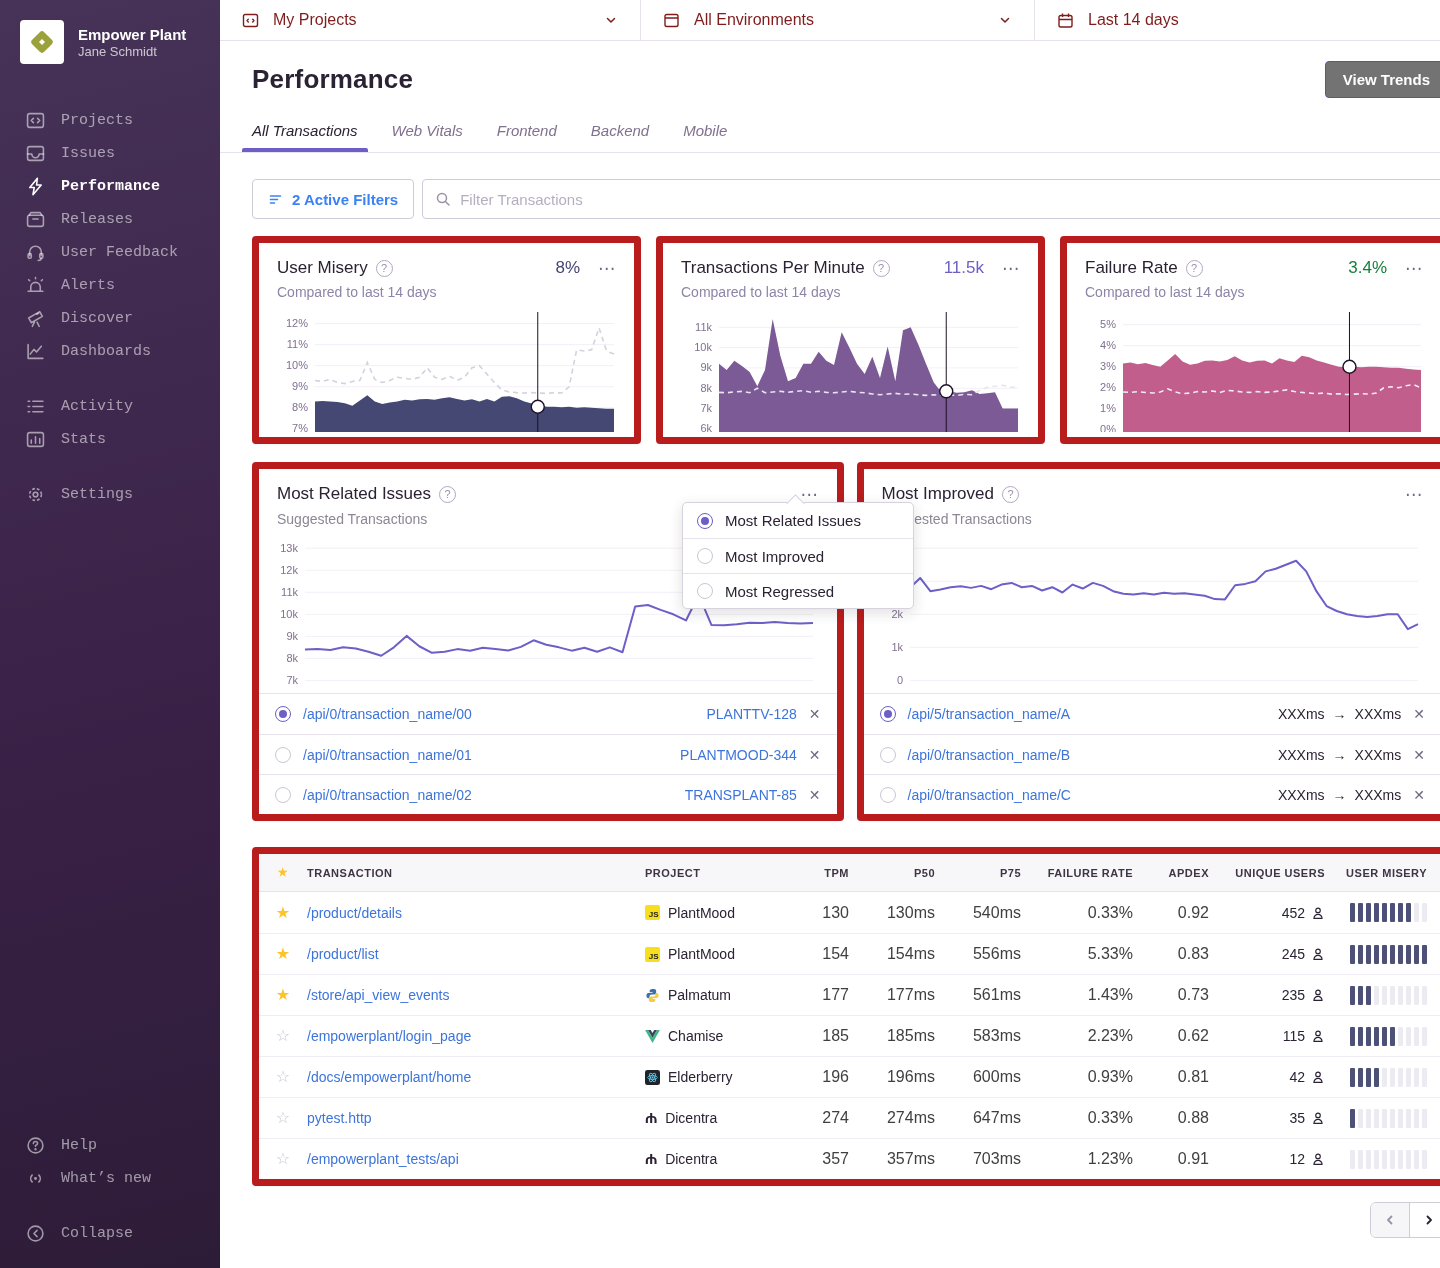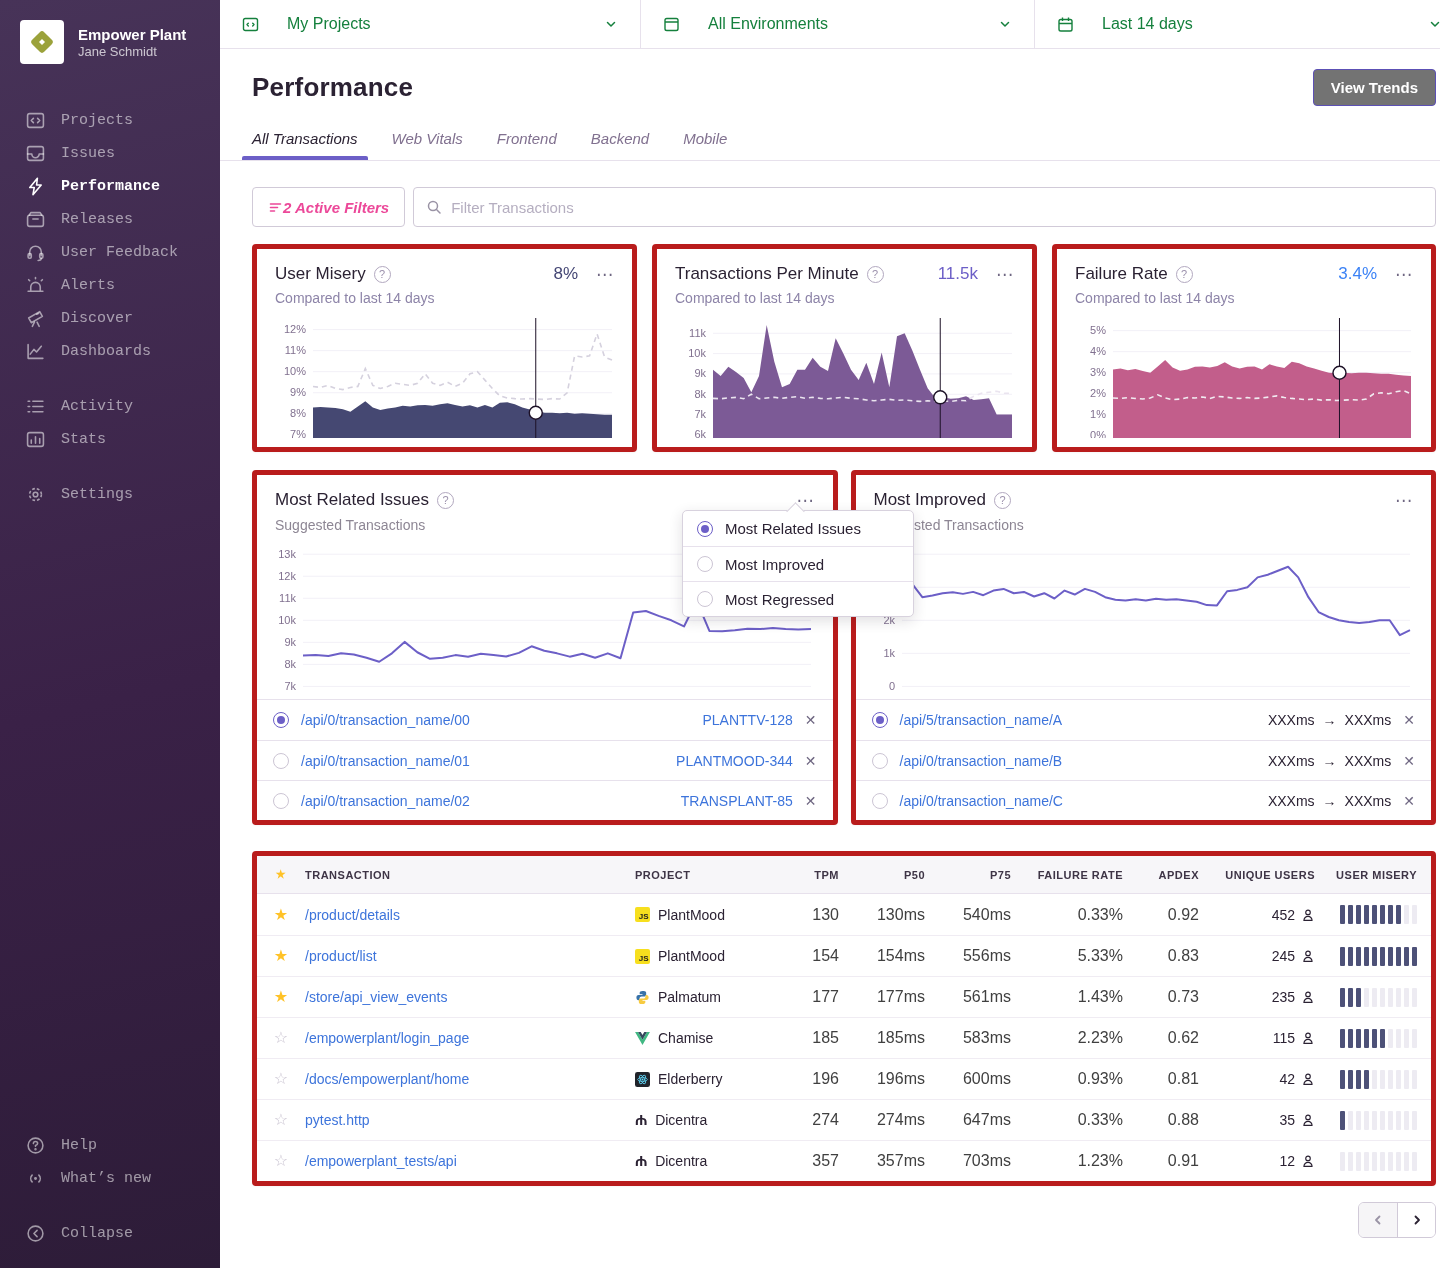--- a/index.html
+++ b/index.html
@@ -24,21 +24,21 @@
   .nav { display:flex; flex-direction:column; }
   .nav-item { display:flex; align-items:center; gap:16px; padding:7px 26px; font-size:15px; cursor:pointer;font-family:Liberation Mono, monospace; }
   .nav-item .ni { width:19px; height:19px; flex:0 0 19px; }
   .nav-item.active { color:#fff; font-weight:bold; }
   .nav-gap { height:22px; }
   .sb-footer { margin-top:auto; }
 
   
   .main { flex:1; display:flex; flex-direction:column; background:#fff; }
   .topbar { height:60px; border-bottom:1px solid #E7E1EC; display:flex; align-items:stretch; }
-  .picker { display:flex; align-items:center; gap:28px; padding:0 22px; cursor:pointer; font-size:16px; color:#15803d; }
+  .picker { display:flex; align-items:center; gap:14px; padding:0 22px; cursor:pointer; font-size:16px; color:#7f1d1d; }
   .picker + .picker { border-left:1px solid #E7E1EC; }
   .picker .grow { flex:1; }
   .p1 { flex:0 0 420px; } .p2 { flex:0 0 394px; } .p3 { flex:1; }
 
   .content { flex:1; padding:0 28px 0 32px; background:#fff; }
 
   .title-row { display:flex; align-items:center; margin-top:20px; }
   .page-title { font-size:26px; font-weight:bold; color:#2B2233; letter-spacing:.2px; }
   .btn-primary {
     margin-left:auto; background:#737373; color:#fff; font-size:15px; font-weight:bold;
@@ -46,32 +46,31 @@
     font-family:"Liberation Sans",sans-serif;
   }
   .tabs { display:flex; gap:34px; margin-top:24px; position:relative; }
   .tab { font-size:15px; color:#80708F; padding-bottom:13px; cursor:pointer; position:relative;font-style:italic; }
   .tab.active { color:#2B2233; }
   .tab.active::after { content:''; position:absolute; left:-10px; right:-10px; bottom:0; height:4px; background:#6C5FC7; border-radius:2px 2px 0 0; }
   .tabs-border { height:1px; background:#E7E1EC; margin:0 -28px 0 -32px; }
 
   .filter-row { display:flex; gap:8px; margin-top:26px; }
   .btn-filter {
-    display:flex; align-items:center; background:#fff; border:1px solid #D1CAD8; border-radius:4px;
-    padding:0 15px; height:40px; font-size:15px; font-weight:bold; color:#ec4899; cursor:pointer;
+    display:flex; align-items:center; gap:9px; background:#fff; border:1px solid #D1CAD8; border-radius:4px;
+    padding:0 15px; height:40px; font-size:15px; font-weight:bold; color:#3b82f6; cursor:pointer;
     font-family:"Liberation Sans",sans-serif;
-    font-style:italic;
   }
   .search-box { flex:1; display:flex; align-items:center; gap:9px; border:1px solid #D1CAD8; border-radius:4px; height:40px; padding:0 12px; background:#fff; }
   .search-box input { border:none; outline:none; flex:1; font-size:15px; color:#2B2233; font-family:"Liberation Sans",sans-serif; }
   .search-box input::placeholder { color:#B5AEC0; }
 
   
   .mini-row { display:flex; gap:15px; margin-top:17px; }
-  .card { background:#fff; border:5px solid #b91c1c; border-radius:4px; box-shadow:0 1px 2px rgba(43,34,51,.04); }
+  .card { background:#fff; border:7px solid #b91c1c; border-radius:4px; box-shadow:0 1px 2px rgba(43,34,51,.04); }
   .mini-card { flex:1; height:208px; padding:15px 18px 10px; }
   .card-head { display:flex; align-items:center; gap:8px; }
   .card-title { font-size:17px; color:#2B2233; }
   .help-icon { width:17px; height:17px; border:1px solid #B2A8BF; border-radius:50%; color:#9C91AC; font-size:11px; display:flex; align-items:center; justify-content:center; cursor:pointer; }
   .card-value { margin-left:auto; font-size:17px; }
   .ellipsis-btn { font-size:17px; color:#6F6782; letter-spacing:1px; cursor:pointer; border:none; background:none; padding:0 0 0 10px; line-height:1; font-family:"DejaVu Sans",sans-serif; }
   .card-sub { font-size:14px; color:#8D84A8; margin-top:6px; }
   .mini-chart { height:120px; margin-top:12px; }
 
   .big-row { display:flex; gap:13px; margin-top:18px; position:relative; }
@@ -118,21 +117,21 @@
   .bars i { width:5px; height:19px; background:#EDEBF2; border-radius:1px; }
   .bars i.f { background:#4D5178; }
   .mh-right { padding-right:14px; text-align:right; font-size:11px; font-weight:bold; }
 
   .pag-row { display:flex; justify-content:flex-end; margin-top:16px; padding-bottom:30px; }
   .pager { display:flex; border:1px solid #D1CAD8; border-radius:6px; overflow:hidden; background:#fff; }
   .pg-btn { width:38px; height:34px; display:flex; align-items:center; justify-content:center; cursor:pointer; background:#fff; border:none; }
   .pg-btn.disabled { background:#F6F5F7; color:#9A93A5; cursor:default; }
   .pg-btn + .pg-btn { border-left:1px solid #D1CAD8; }
 
-  .c-misery { color:#444674; } .c-tpm { color:#6C5FC7; } .c-fail { color:#3b82f6; }
+  .c-misery { color:#444674; } .c-tpm { color:#6C5FC7; } .c-fail { color:#15803d; }
 </style>
 </head>
 <body>
 
 <aside class="sidebar">
   <div class="org">
     <div class="org-logo">
       <svg width="30" height="30" viewBox="0 0 24 24">
           <rect x="5.2" y="5.2" width="13.6" height="13.6" rx="2.5" transform="rotate(45 12 12)" fill="#9BA23B"></rect>
           <rect x="10.3" y="10.3" width="3.4" height="3.4" transform="rotate(45 12 12)" fill="#fff"></rect>

